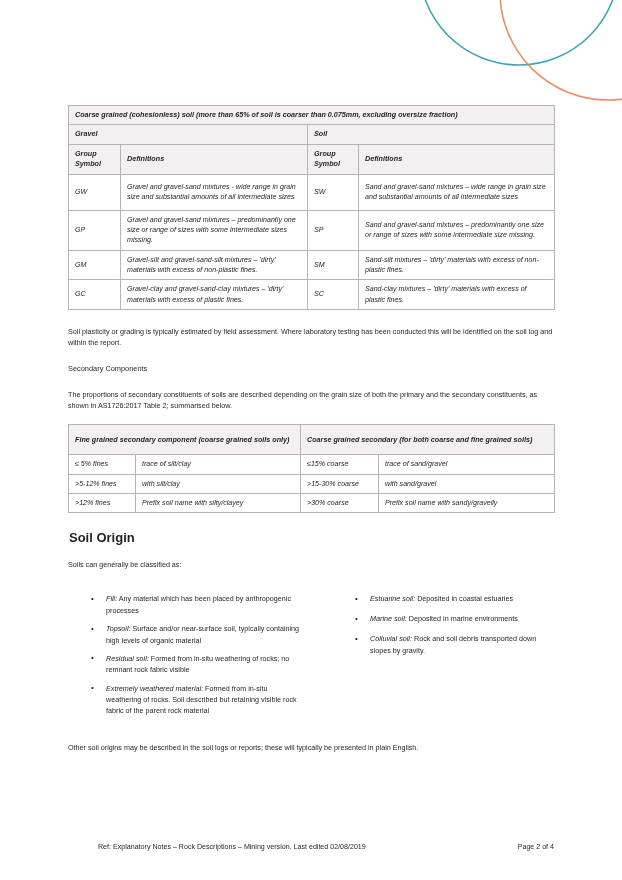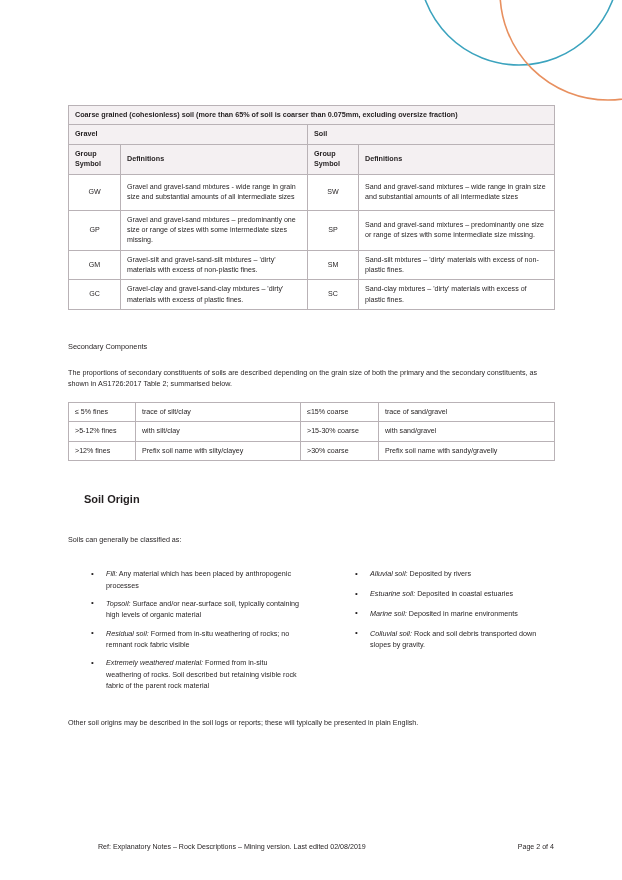--- a/index.html
+++ b/index.html
@@ -44,28 +44,28 @@
     table-layout: fixed;
     font-size: 7.1px;
     line-height: 1.45;
   }
   table.doc td, table.doc th {
     border: 1px solid #b9b2b6;
     padding: 4px 6px;
     vertical-align: middle;
     text-align: left;
     font-weight: normal;
+    font-style: italic;
   }
   table.doc th {
     background: #f4f0f2;
     font-weight: bold;
     font-size: 7.2px;
   }
   table.doc td.sym {
-    text-align: center;
     font-size: 7.1px;
   }
   td.body-cell { vertical-align: middle; }
 
   
   .t1 col.c1 { width: 52px; }
   .t1 col.c2 { width: 187px; }
   .t1 col.c3 { width: 51px; }
   .t1 col.c4 { width: 196px; }
 
@@ -93,23 +93,23 @@
   .gap-7  { height: 7px; }
   .gap-16 { height: 16px; }
 
   h3.sub {
     font-size: 7.4px;
     font-weight: normal;
     margin: 0;
     color: #231f20;
   }
   h2.head {
-    font-size: 11px;
+    font-size: 13px;
     font-weight: bold;
-    margin: 16px;
+    margin: 1px;
     color: #231f20;
   }
 
   
   .cols {
     display: flex;
     width: 486px;
   }
   .col-l { width: 250px; }
   .col-r { width: 236px; padding-left: 14px; }
@@ -208,37 +208,42 @@
       <tr class="rowmed">
         <td class="sym">GC</td>
         <td class="body-cell">Gravel-clay and gravel-sand-clay mixtures – 'dirty' materials with excess of plastic fines.</td>
         <td class="sym">SC</td>
         <td class="body-cell">Sand-clay mixtures – 'dirty' materials with excess of plastic fines.</td>
       </tr>
     </tbody>
   </table>
 
   <div class="gap-16"></div>
+  <p class="body">Soil plasticity or grading is typically estimated by field assessment.  Where laboratory testing has been conducted this will be identified on the soil log and within the report.</p>
 
   <div class="gap-16"></div>
   <h3 class="sub">Secondary Components</h3>
 
   <div class="gap-16"></div>
   <p class="body">The proportions of secondary constituents of soils are described depending on the grain size of both the primary and the secondary constituents, as shown in AS1726:2017 Table 2; summarised below.</p>
 
   <div class="gap-12"></div>
 
   <table class="doc t2">
     <colgroup>
         <col class="c1">
         <col class="c2">
         <col class="c3">
         <col class="c4">
       </colgroup>
     <tbody>
+      <tr class="rowhdr2">
+        <th colspan="2">Fine grained secondary component (coarse grained soils only)</th>
+        <th colspan="2">Coarse grained secondary (for both coarse and fine grained soils)</th>
+      </tr>
       <tr class="rowsmall">
         <td>≤ 5% fines</td>
         <td>trace of silt/clay</td>
         <td>≤15% coarse</td>
         <td>trace of sand/gravel</td>
       </tr>
       <tr class="rowsmall">
         <td>&gt;5-12% fines</td>
         <td>with silt/clay</td>
         <td>&gt;15-30% coarse</td>
@@ -265,21 +270,20 @@
     <div class="col-l">
       <ul class="bul left">
         <li><span class="it">Fill:</span><span> Any material which has been placed by anthropogenic processes</span></li>
         <li><span class="it">Topsoil:</span><span> Surface and/or near-surface soil, typically containing high levels of organic material</span></li>
         <li><span class="it">Residual soil:</span><span> Formed from in-situ weathering of rocks; no remnant rock fabric visible</span></li>
         <li><span class="it">Extremely weathered material:</span><span> Formed from in-situ weathering of rocks.  Soil described but retaining visible rock fabric of the parent rock material</span></li>
       </ul>
     </div>
     <div class="col-r">
       <ul class="bul right">
-        <li><span class="it">Alluvial soil:</span><span> Deposited by rivers</span></li>
         <li><span class="it">Estuarine soil:</span><span> Deposited in coastal estuaries</span></li>
         <li><span class="it">Marine soil:</span><span> Deposited in marine environments</span></li>
         <li><span class="it">Colluvial soil:</span><span> Rock and soil debris transported down slopes by gravity.</span></li>
       </ul>
     </div>
   </div>
 
   <div class="gap-9"></div>
   <p class="body">Other soil origins may be described in the soil logs or reports; these will typically be presented in plain English.</p>
 

